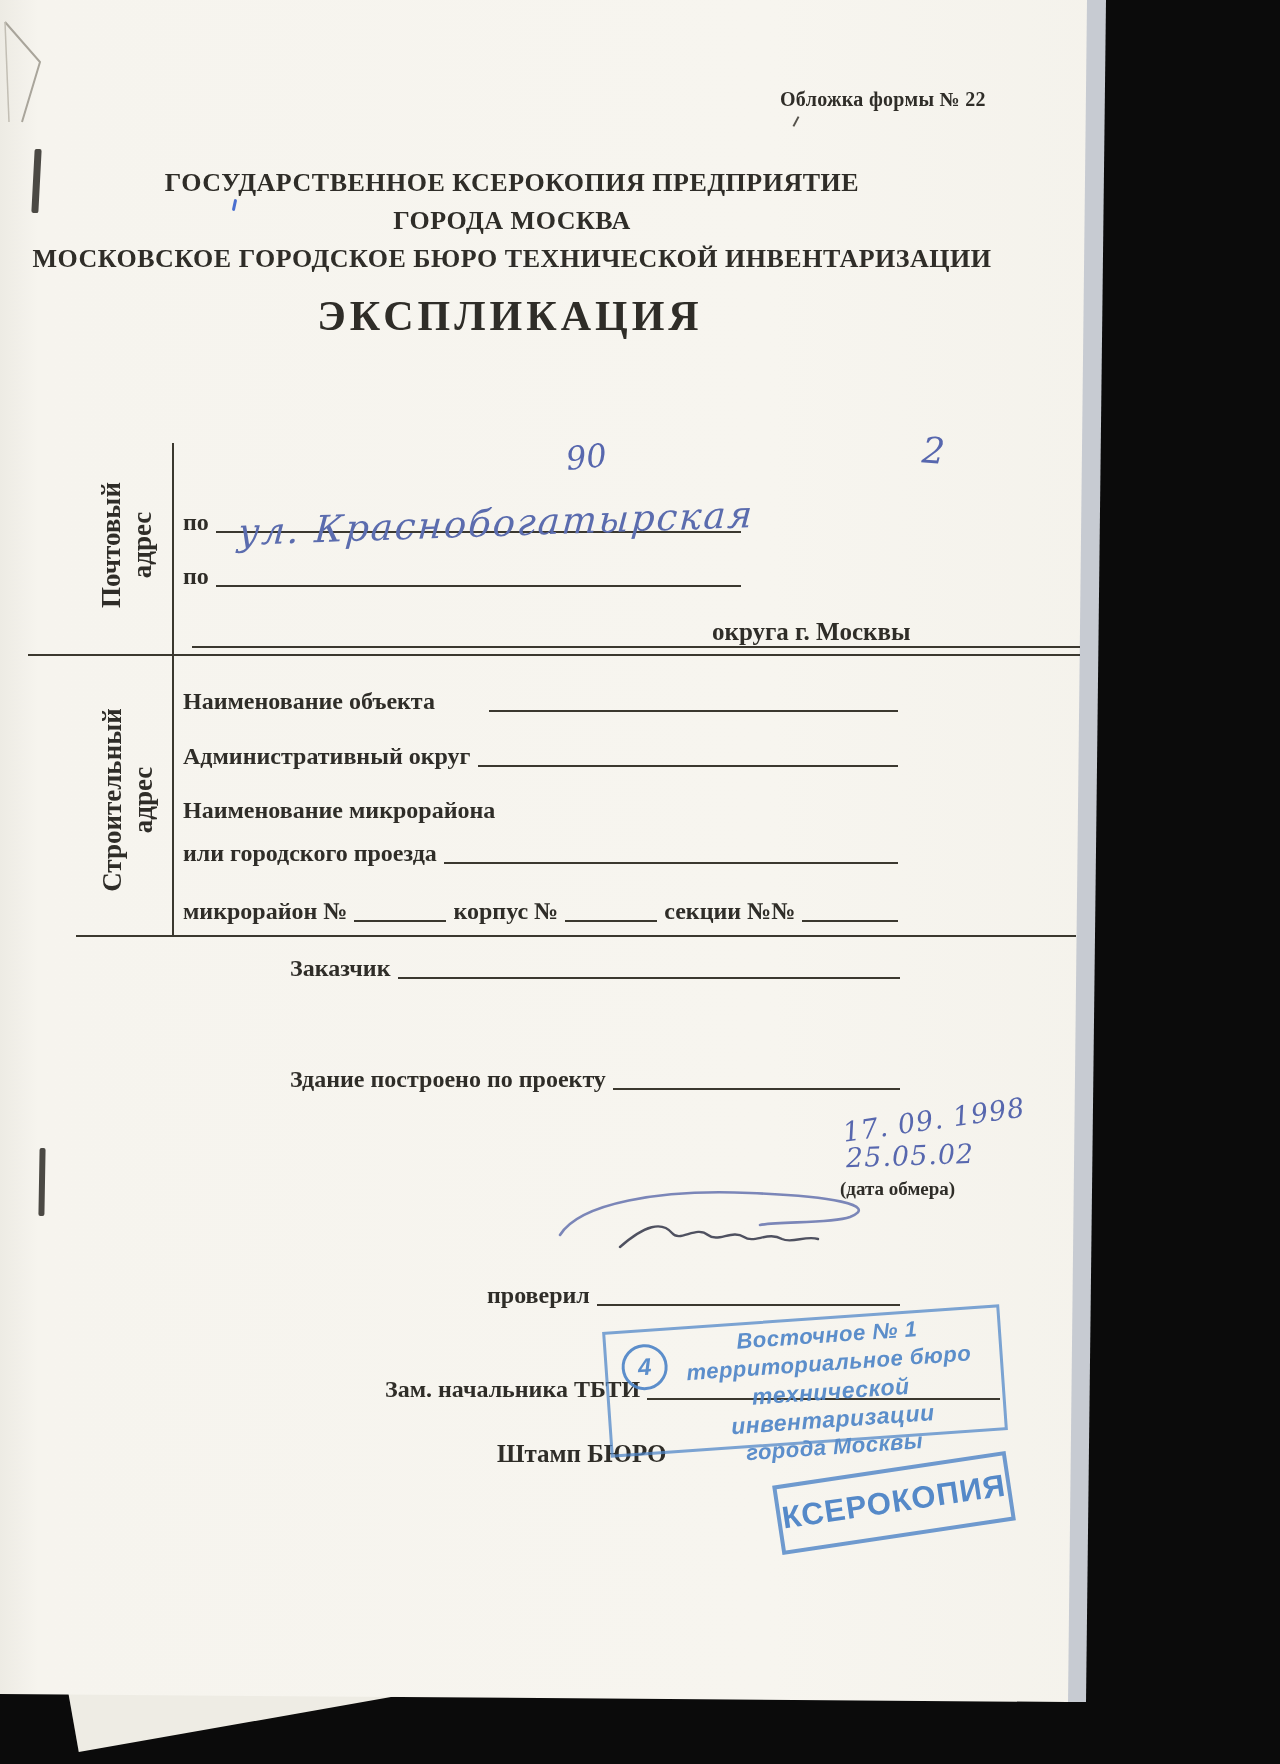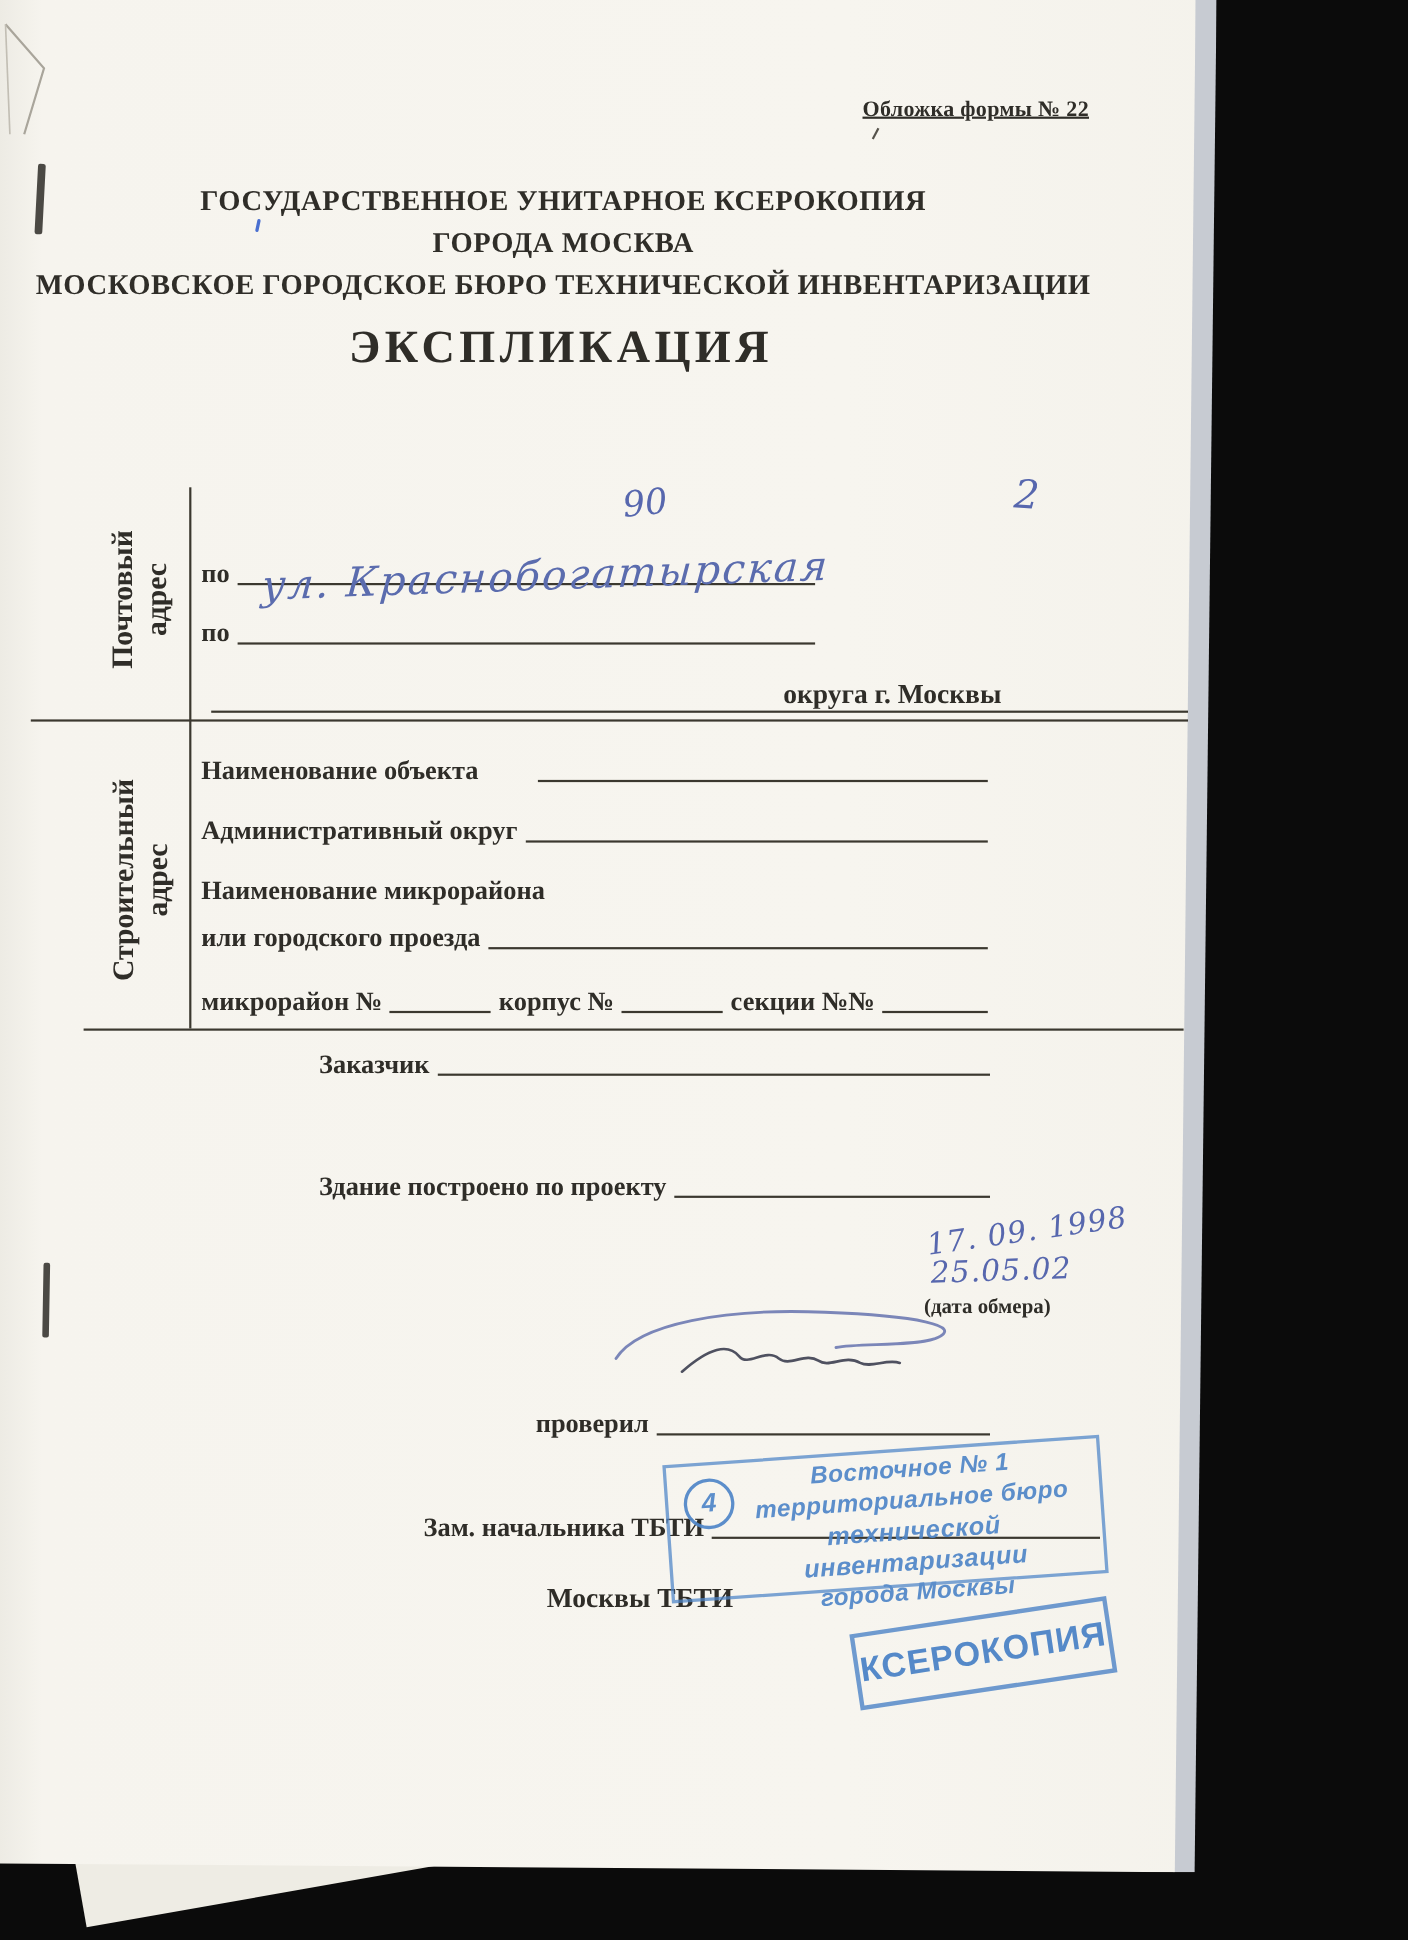--- a/index.html
+++ b/index.html
@@ -20,22 +20,22 @@
      clip-path:polygon(0 0,1087px 0,1068px 1702px,0 1694px);}
   .content{position:absolute;inset:0;z-index:3;}
   
   .staple{position:absolute;background:#4b4944;border-radius:2px;}
   .staple.s1{left:33px;top:149px;width:7px;height:64px;transform:rotate(3deg);}
   .staple.s2{left:39px;top:1148px;width:6px;height:68px;transform:rotate(1deg);}
   .dogear{position:absolute;left:0;top:16px;z-index:3;}
   .ink-dot{position:absolute;left:233px;top:199px;width:3px;height:12px;background:#4a6fd0;transform:rotate(12deg);border-radius:2px;}
   .pen-tick{position:absolute;left:795px;top:116px;width:2px;height:11px;background:#55524b;transform:rotate(28deg);}
   
-  .corner-note{position:absolute;left:780px;top:88px;width:210px;text-align:right;
-     font-size:20px;font-weight:600;letter-spacing:.3px;text-decoration:underline;}
+  .corner-note{position:absolute;left:780px;top:88px;width:210px;text-align:left;
+     font-size:20px;font-weight:600;letter-spacing:.3px;}
   .org-block{position:absolute;left:0;top:164px;width:1024px;text-align:center;
      font-size:26px;font-weight:bold;letter-spacing:.5px;line-height:38px;}
   .doc-title{position:absolute;left:0;top:292px;width:1020px;text-align:center;
      font-size:42px;font-weight:bold;letter-spacing:4px;}
   
   .vrule{position:absolute;left:172px;top:443px;width:2px;height:492px;background:var(--line);}
   .hline{position:absolute;height:0;border-bottom:2.5px solid var(--line);}
   .divider{left:28px;top:654px;width:1052px;}
   .table-bottom{left:76px;top:935px;width:1000px;}
   .row4-line{left:192px;top:646px;width:888px;}
@@ -112,21 +112,21 @@
       <polyline points="5,6 40,46 22,106" fill="none" stroke="#a9a59b" stroke-width="2"></polyline>
       <line x1="5" y1="6" x2="9" y2="106" stroke="#c2beb4" stroke-width="1.5"></line>
     </svg>
     <div class="staple s1"></div>
     <div class="staple s2"></div>
     <div class="ink-dot"></div>
     <div class="pen-tick"></div>
 
     <div class="corner-note">Обложка формы № 22</div>
     <div class="org-block">
-      <div>ГОСУДАРСТВЕННОЕ УНИТАРНОЕ КСЕРОКОПИЯ</div>
+      <div>ГОСУДАРСТВЕННОЕ КСЕРОКОПИЯ ПРЕДПРИЯТИЕ</div>
       <div>ГОРОДА МОСКВА</div>
       <div>МОСКОВСКОЕ ГОРОДСКОЕ БЮРО ТЕХНИЧЕСКОЙ ИНВЕНТАРИЗАЦИИ</div>
     </div>
     <div class="doc-title">ЭКСПЛИКАЦИЯ</div>
 
     <div class="vrule"></div>
     <div class="hline divider"></div>
     <div class="hline table-bottom"></div>
     <div class="hline row4-line"></div>
 
@@ -189,21 +189,21 @@
     <div class="d-caption">(дата обмера)</div>
     <div class="row d-check">
       <span>проверил</span>
       <span class="blank grow"></span>
     </div>
 
     <div class="row f-dep">
       <span>Зам. начальника ТБТИ</span>
       <span class="blank grow"></span>
     </div>
-    <div class="f-stamp">Москвы ТБТИ</div>
+    <div class="f-stamp">Штамп БЮРО</div>
 
     <div class="hand hw-90">90</div>
     <div class="hand hw-2">2</div>
     <div class="hand hw-street">ул. Краснобогатырская</div>
     <div class="hand hw-date-top">17. 09. 1998</div>
     <div class="hand hw-date-line">25.05.02</div>
 
     <svg class="signature" width="360" height="80" viewBox="0 0 360 80">
       <path d="M10,52 C 30,20 110,6 200,10 C 280,13 330,22 300,34 C 280,41 230,38 210,42" fill="none" stroke="#7b86b8" stroke-width="2.6" stroke-linecap="round"></path>
       <path d="M70,64 C 95,42 112,38 122,50 C 130,60 146,42 158,52 C 168,60 182,46 194,54 C 204,61 218,48 232,56 C 242,61 256,52 268,56" fill="none" stroke="#4f5160" stroke-width="2.4" stroke-linecap="round"></path>

